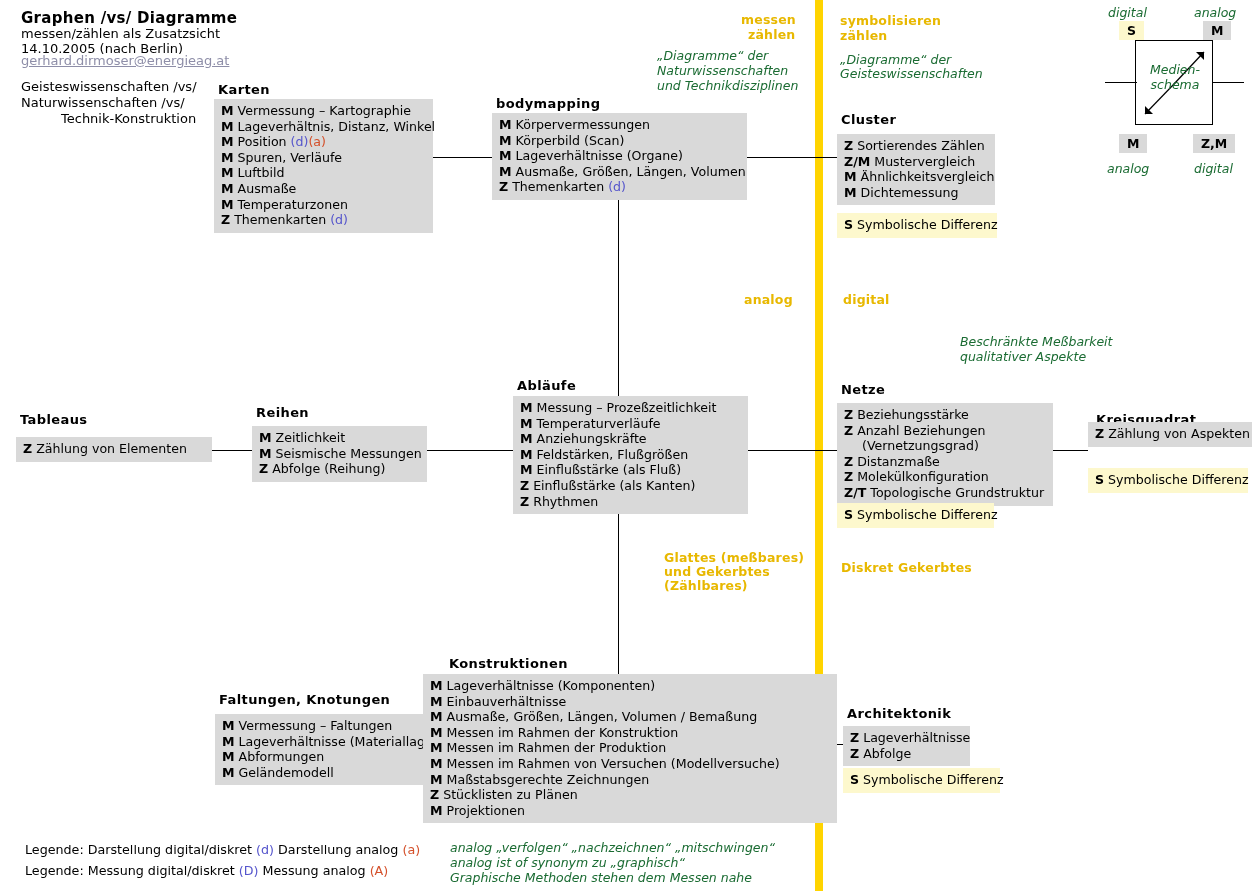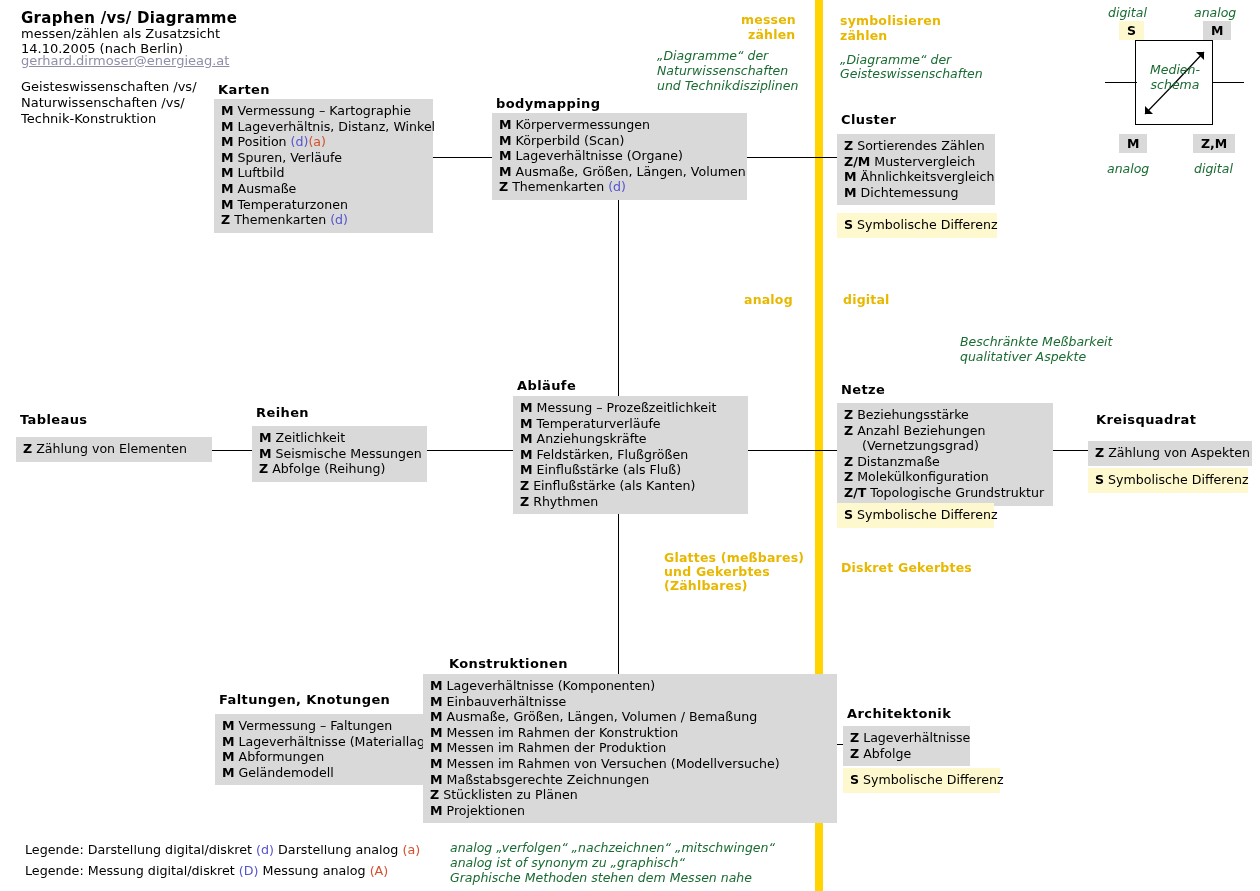--- a/index.html
+++ b/index.html
@@ -85,21 +85,21 @@
 
 <div class="hline" style="left:1105px;top:82px;width:32px;"></div>
 <div class="hline" style="left:1212px;top:82px;width:32px;"></div>
 
 <div id="header-title">Graphen /vs/ Diagramme</div>
 <div class="hdr-line" style="top:26px;">messen/zählen als Zusatzsicht</div>
 <div class="hdr-line" style="top:41px;">14.10.2005 (nach Berlin)</div>
 <div id="header-mail">gerhard.dirmoser@energieag.at</div>
 <div class="hdr-line" style="top:79px;">Geisteswissenschaften /vs/</div>
 <div class="hdr-line" style="top:95px;">Naturwissenschaften /vs/</div>
-<div class="hdr-line" style="top:111px;">Technik-Konstruktion</div>
+<div class="hdr-line" style="top:111px;margin-left:40px;">Technik-Konstruktion</div>
 
 <div class="ylabel" style="left:741px;top:12px;">messen</div>
 <div class="ylabel" style="left:748px;top:27px;">zählen</div>
 <div class="ylabel" style="left:840px;top:13px;">symbolisieren</div>
 <div class="ylabel" style="left:840px;top:28px;">zählen</div>
 <div class="ylabel" style="left:744px;top:292px;">analog</div>
 <div class="ylabel" style="left:843px;top:292px;">digital</div>
 <div class="ylabel" style="left:664px;top:550px;">Glattes (meßbares)</div>
 <div class="ylabel" style="left:664px;top:564px;">und Gekerbtes</div>
 <div class="ylabel" style="left:664px;top:578px;">(Zählbares)</div>
@@ -198,21 +198,21 @@
     <div class="row indent"><span>(Vernetzungsgrad)</span></div>
     <div class="row"><span class="k">Z</span><span>Distanzmaße</span></div>
     <div class="row"><span class="k">Z</span><span>Molekülkonfiguration</span></div>
     <div class="row"><span class="k">Z/T</span><span>Topologische Grundstruktur</span></div>
   </div>
 <div class="box yellowbox" style="left:837px;top:503px;width:157px;">
     <div class="row"><span class="k">S</span><span>Symbolische Differenz</span></div>
   </div>
 
 <div class="grp-title" style="left:1096px;top:412px;">Kreisquadrat</div>
-<div class="box" style="left:1088px;top:441px;width:164px;">
+<div class="box" style="left:1088px;top:422px;width:164px;">
     <div class="row"><span class="k">Z</span><span>Zählung von Aspekten</span></div>
   </div>
 <div class="box yellowbox" style="left:1088px;top:468px;width:160px;">
     <div class="row"><span class="k">S</span><span>Symbolische Differenz</span></div>
   </div>
 
 <div class="grp-title" style="left:219px;top:692px;">Faltungen, Knotungen</div>
 <div class="box" style="left:215px;top:714px;width:219px;">
     <div class="row"><span class="k">M</span><span>Vermessung – Faltungen</span></div>
     <div class="row"><span class="k">M</span><span>Lageverhältnisse (Materiallage)</span></div>

